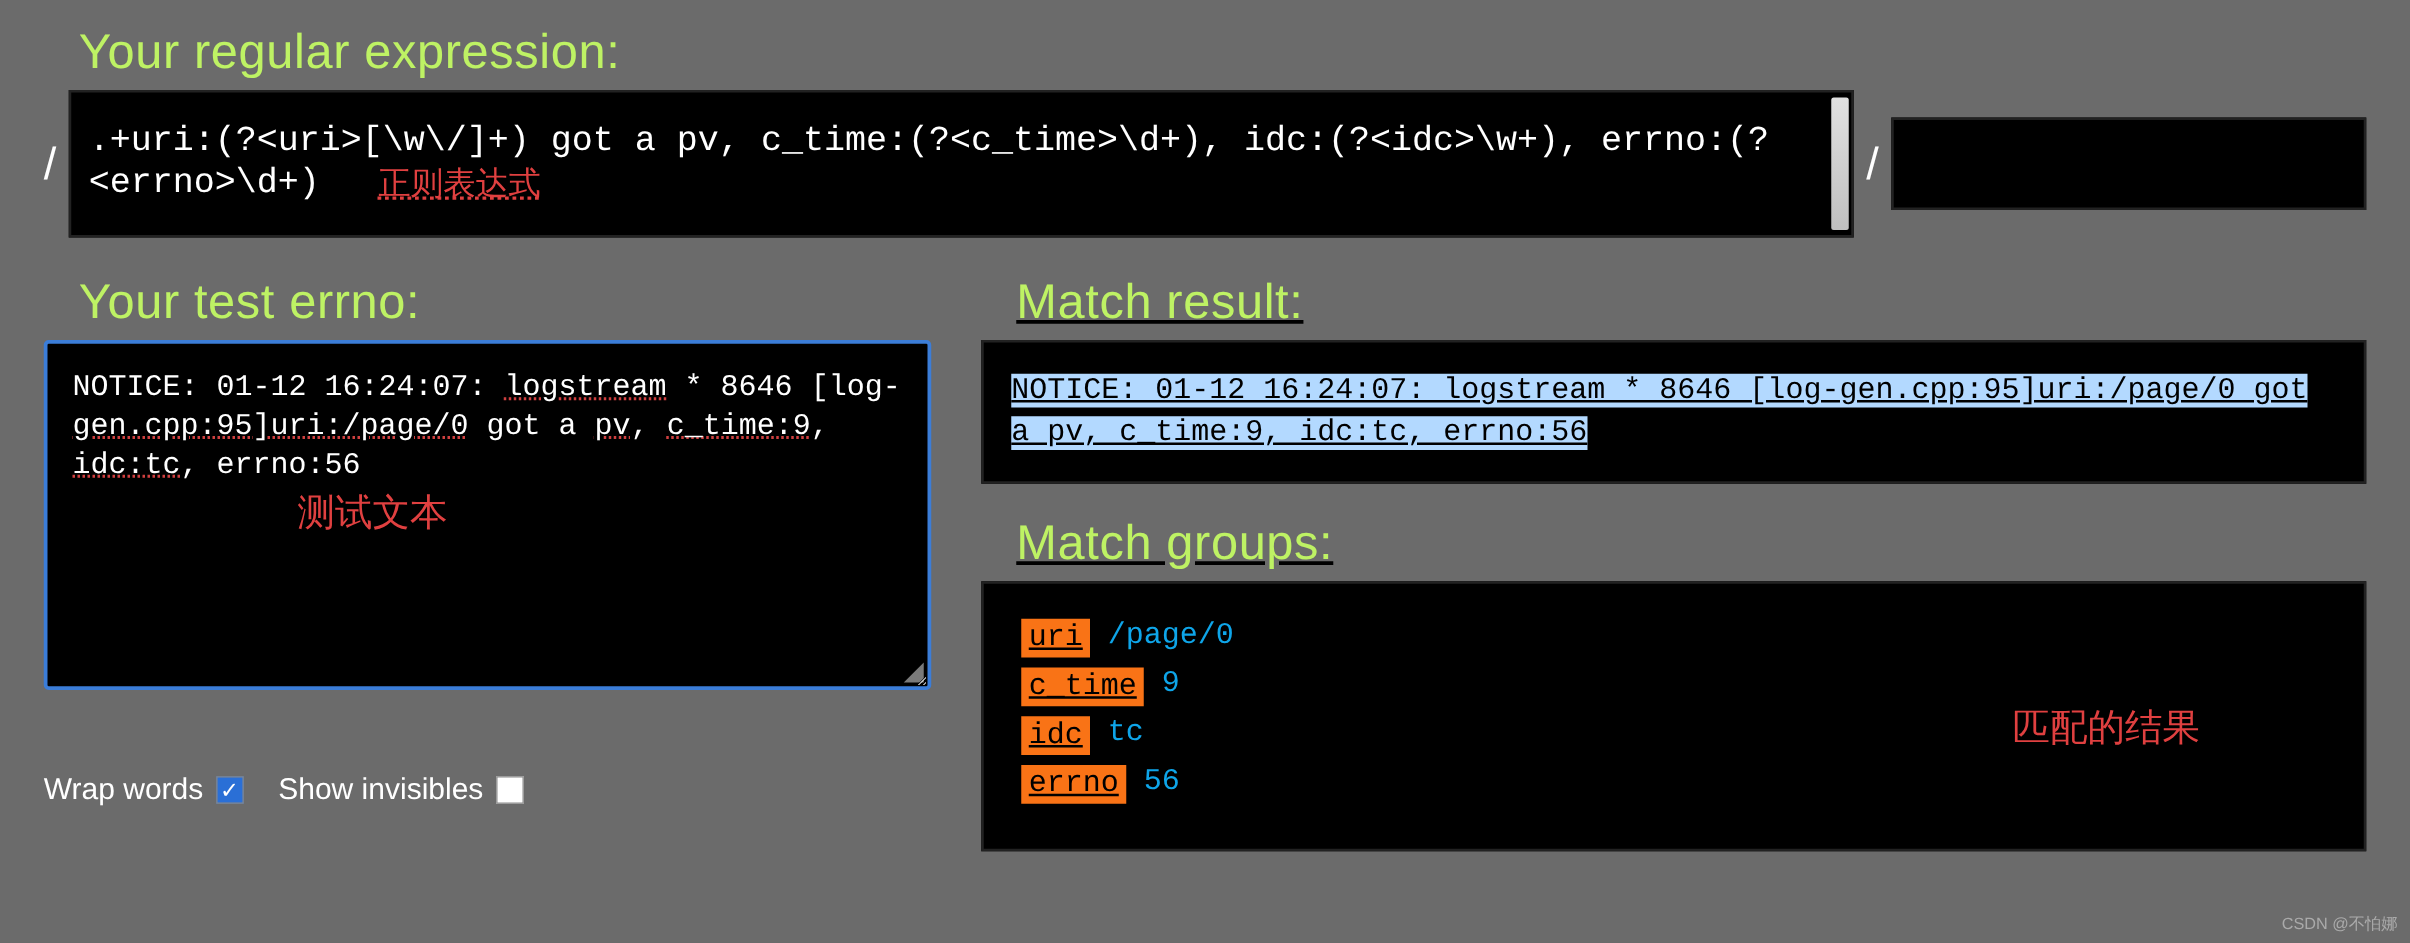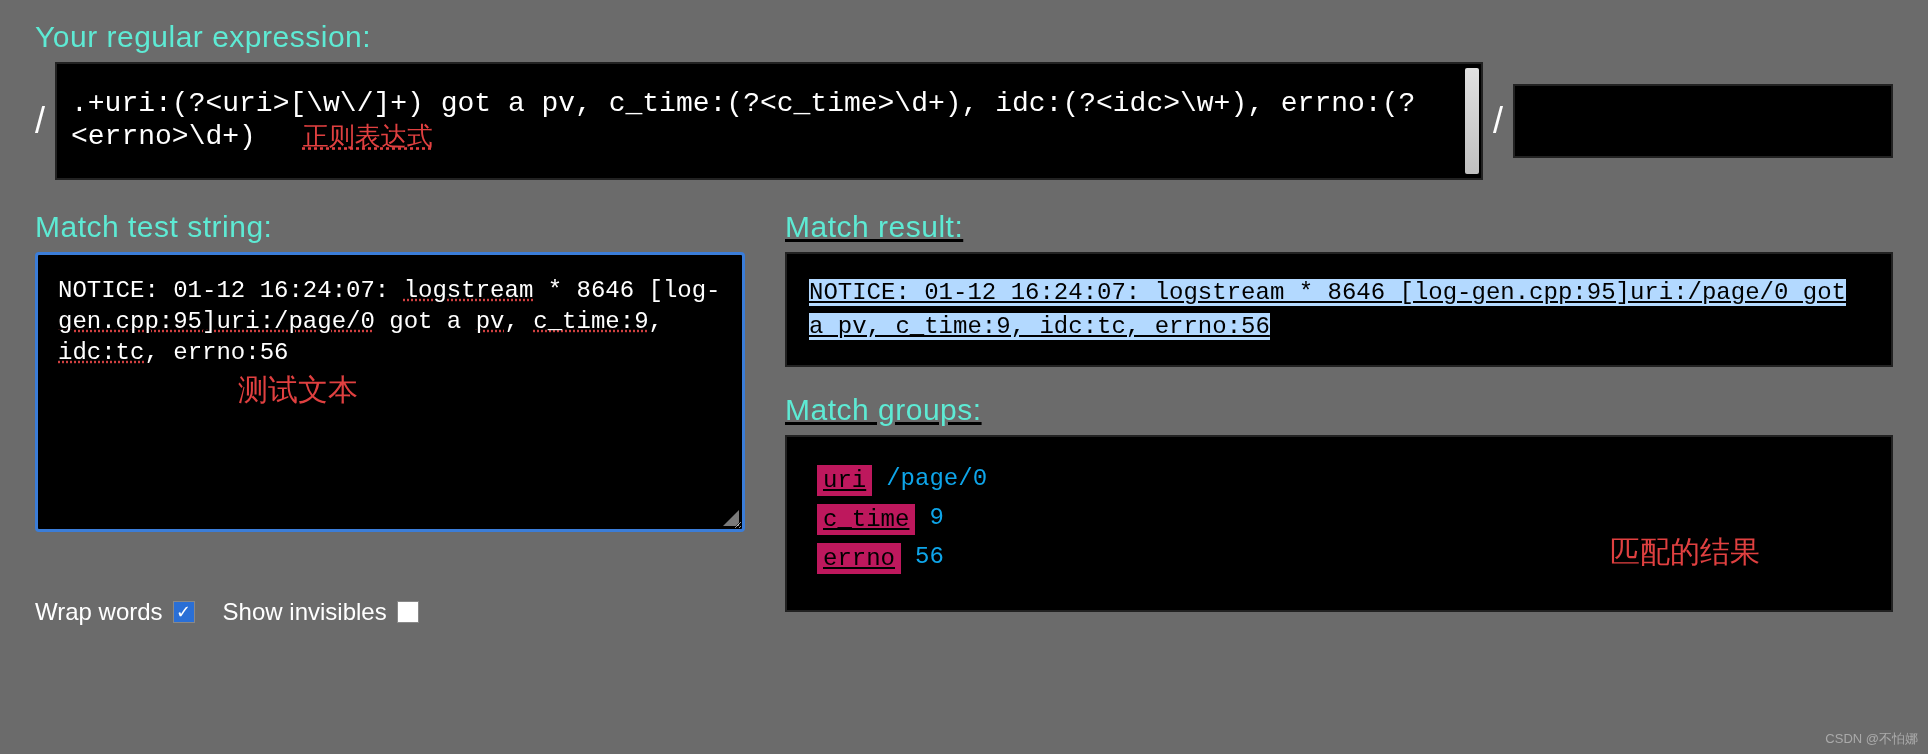--- a/index.html
+++ b/index.html
@@ -9,25 +9,26 @@
     }
     body {
       background: #6b6b6b;
       font-family: -apple-system, BlinkMacSystemFont, "Segoe UI", sans-serif;
       padding: 20px 35px;
       width: 1928px;
       height: 754px;
       overflow: hidden;
     }
     .label {
-      color: #5eead4;
-      font-size: 30px;
+      color: #bef264;
+      font-size: 39px;
       font-weight: 500;
       margin-bottom: 8px;
       letter-spacing: 0.5px;
+      margin-left: 28px;
     }
     .regex-row {
       display: flex;
       align-items: center;
       gap: 10px;
       margin-bottom: 30px;
     }
     .slash {
       color: #fff;
       font-size: 36px;
@@ -173,21 +174,21 @@
       font-size: 24px;
       position: relative;
     }
     .group-row {
       display: flex;
       gap: 14px;
       margin-bottom: 8px;
       align-items: flex-start;
     }
     .group-name {
-      background: #be185d;
+      background: #f97316;
       color: #000;
       padding: 2px 6px;
       display: inline-block;
       min-width: 50px;
     }
     .group-value {
       color: #0ea5e9;
     }
     .groups-annotation {
       position: absolute;
@@ -217,21 +218,21 @@
     <span class="regex-content">.+uri:(?&lt;uri&gt;[\w\/]+) got a pv, c_time:(?&lt;c_time&gt;\d+), idc:(?&lt;idc&gt;\w+), errno:(?&lt;errno&gt;\d+)</span>
     <span class="annotation-red">正则表达式</span>
     <div class="scrollbar-stub"></div>
   </div>
   <span class="slash">/</span>
   <div class="flags-box"></div>
 </div>
 
 <div class="columns">
   <div class="left-col">
-    <div class="label">Match test string:</div>
+    <div class="label">Your test errno:</div>
     <div class="test-box">
       <div class="test-text">
         <span>NOTICE: 01-12 16:24:07:  </span><span class="dotted-under">logstream</span><span> * 8646 [log-</span><span class="dotted-under">gen.cpp:95]uri:/page/0</span><span> got a </span><span class="dotted-under">pv</span><span>, </span><span class="dotted-under">c_time:9</span><span>, </span><span class="dotted-under">idc:tc</span><span>, errno:56</span>
       </div>
       <div class="test-annotation">测试文本</div>
       <div class="resize-handle"></div>
     </div>
     <div class="checkbox-row">
       <div class="checkbox-item">
         <span>Wrap words</span>
@@ -254,20 +255,24 @@
     <div class="groups-box">
       <div class="group-row">
         <span class="group-name">uri</span>
         <span class="group-value">/page/0</span>
       </div>
       <div class="group-row">
         <span class="group-name">c_time</span>
         <span class="group-value">9</span>
       </div>
       <div class="group-row">
+        <span class="group-name">idc</span>
+        <span class="group-value">tc</span>
+      </div>
+      <div class="group-row">
         <span class="group-name">errno</span>
         <span class="group-value">56</span>
       </div>
       <div class="groups-annotation">匹配的结果</div>
     </div>
   </div>
 </div>
 
 <div class="watermark">CSDN @不怕娜</div>
 

